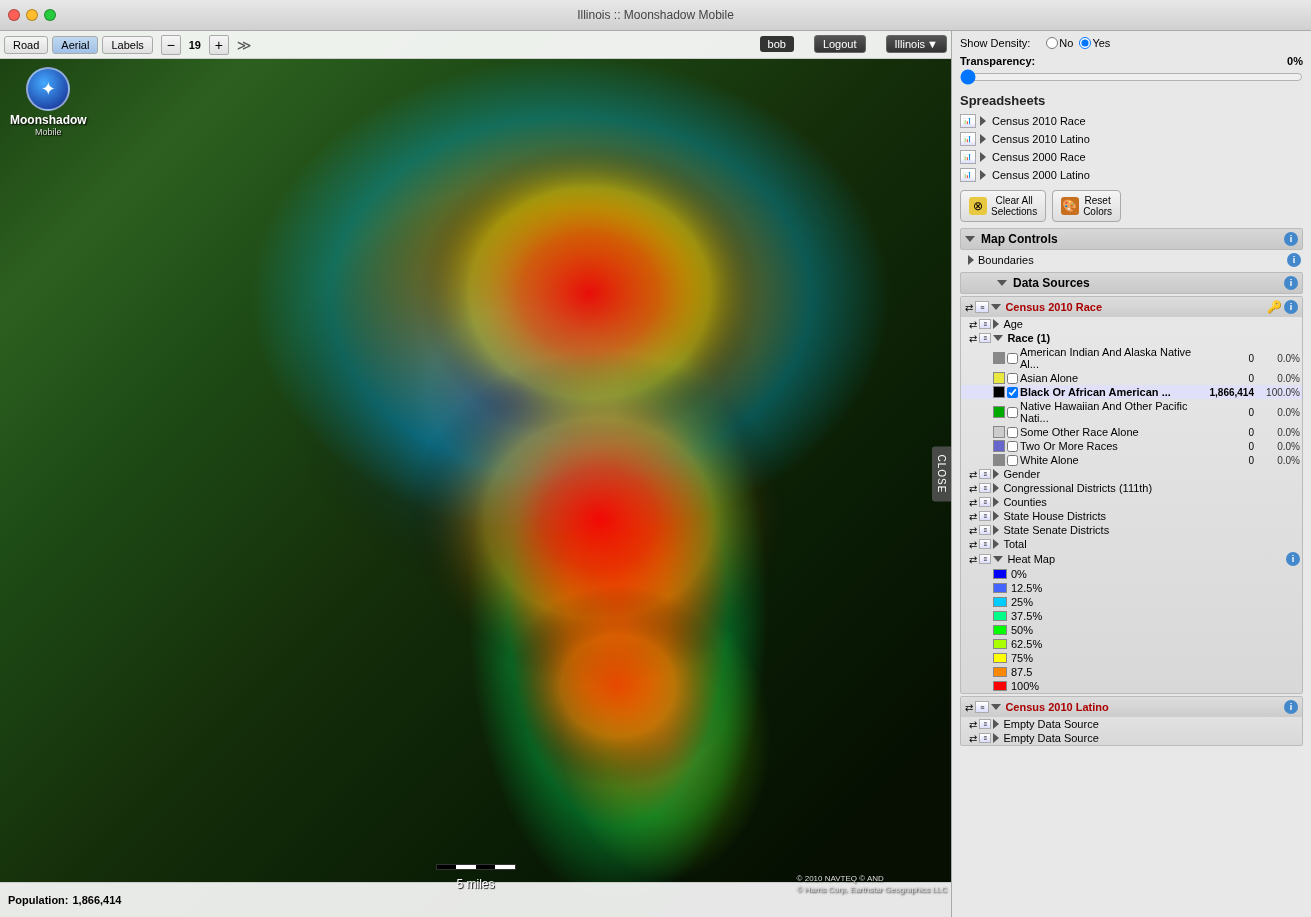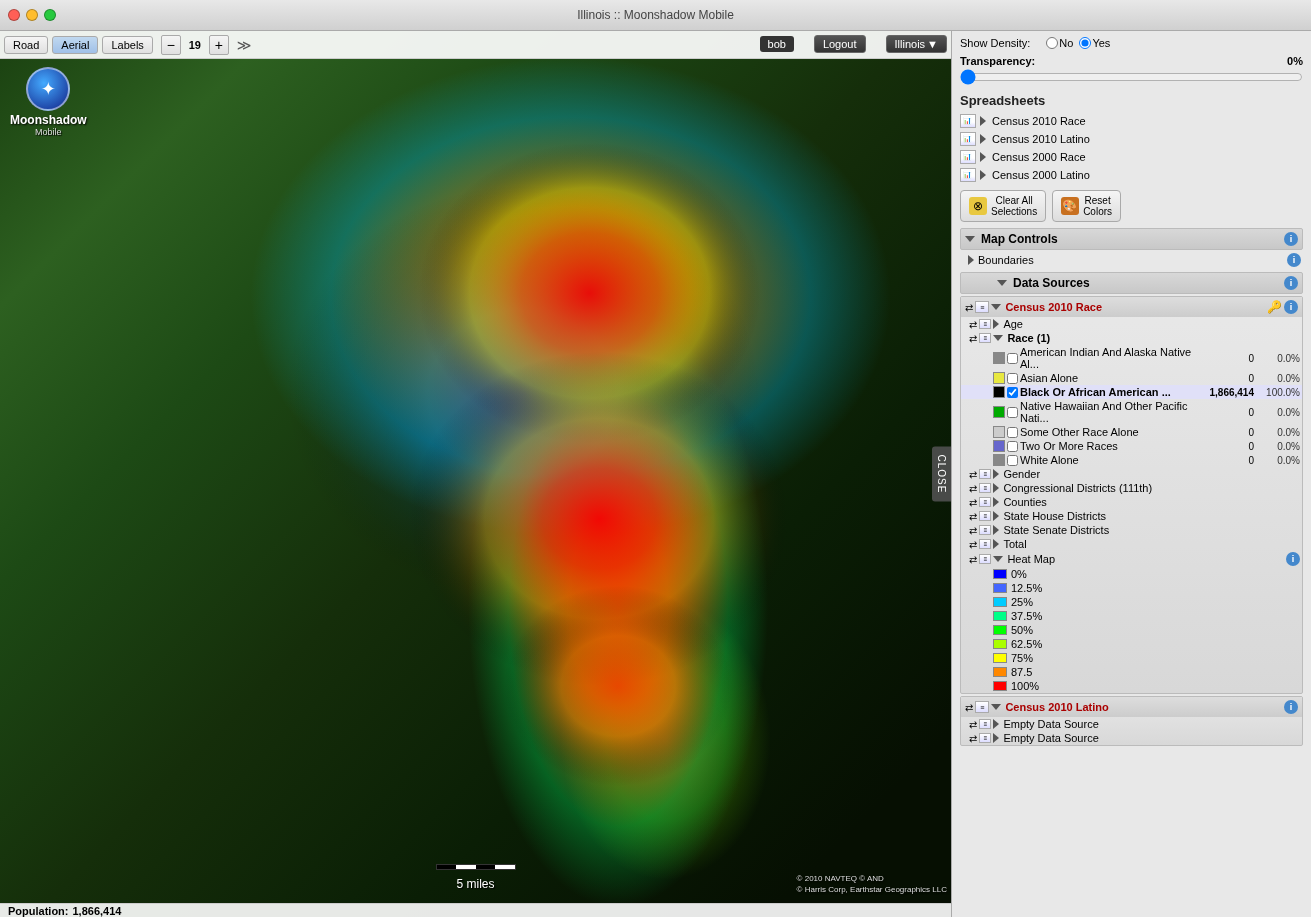--- a/index.html
+++ b/index.html
@@ -50,21 +50,21 @@
     
     #map-logo { position: absolute; top: 36px; left: 10px; z-index: 5; display: flex; flex-direction: column; align-items: center; }
     .logo-circle { width: 44px; height: 44px; background: radial-gradient(circle at 40% 35%, #4af, #128); border-radius: 50%; border: 2px solid rgba(255,255,255,0.5); display: flex; align-items: center; justify-content: center; }
     .logo-arrow { color: white; font-size: 18px; }
     .logo-text { margin-top: 2px; text-align: center; line-height: 1.2; }
     .logo-text .m1 { font-size: 12px; font-weight: bold; color: white; text-shadow: 1px 1px 2px #000; }
     .logo-text .m2 { font-size: 9px; color: #ddd; text-shadow: 1px 1px 1px #000; }
 
     
     #population-bar {
-      position: absolute; bottom: 0; left: 0; right: 0; height: 14px;
+      position: absolute; bottom: 0; left: 0; right: 0; height: 35px;
       background: rgba(255,255,255,0.9); border-top: 1px solid #ccc;
       display: flex; align-items: center; padding: 0 8px; font-size: 11px; font-weight: bold;
       z-index: 10;
     }
 
     
     #map-attr {
       position: absolute; bottom: 22px; right: 4px; font-size: 9px; color: #ddd;
       text-shadow: 1px 1px 2px #000; z-index: 10;
     }

